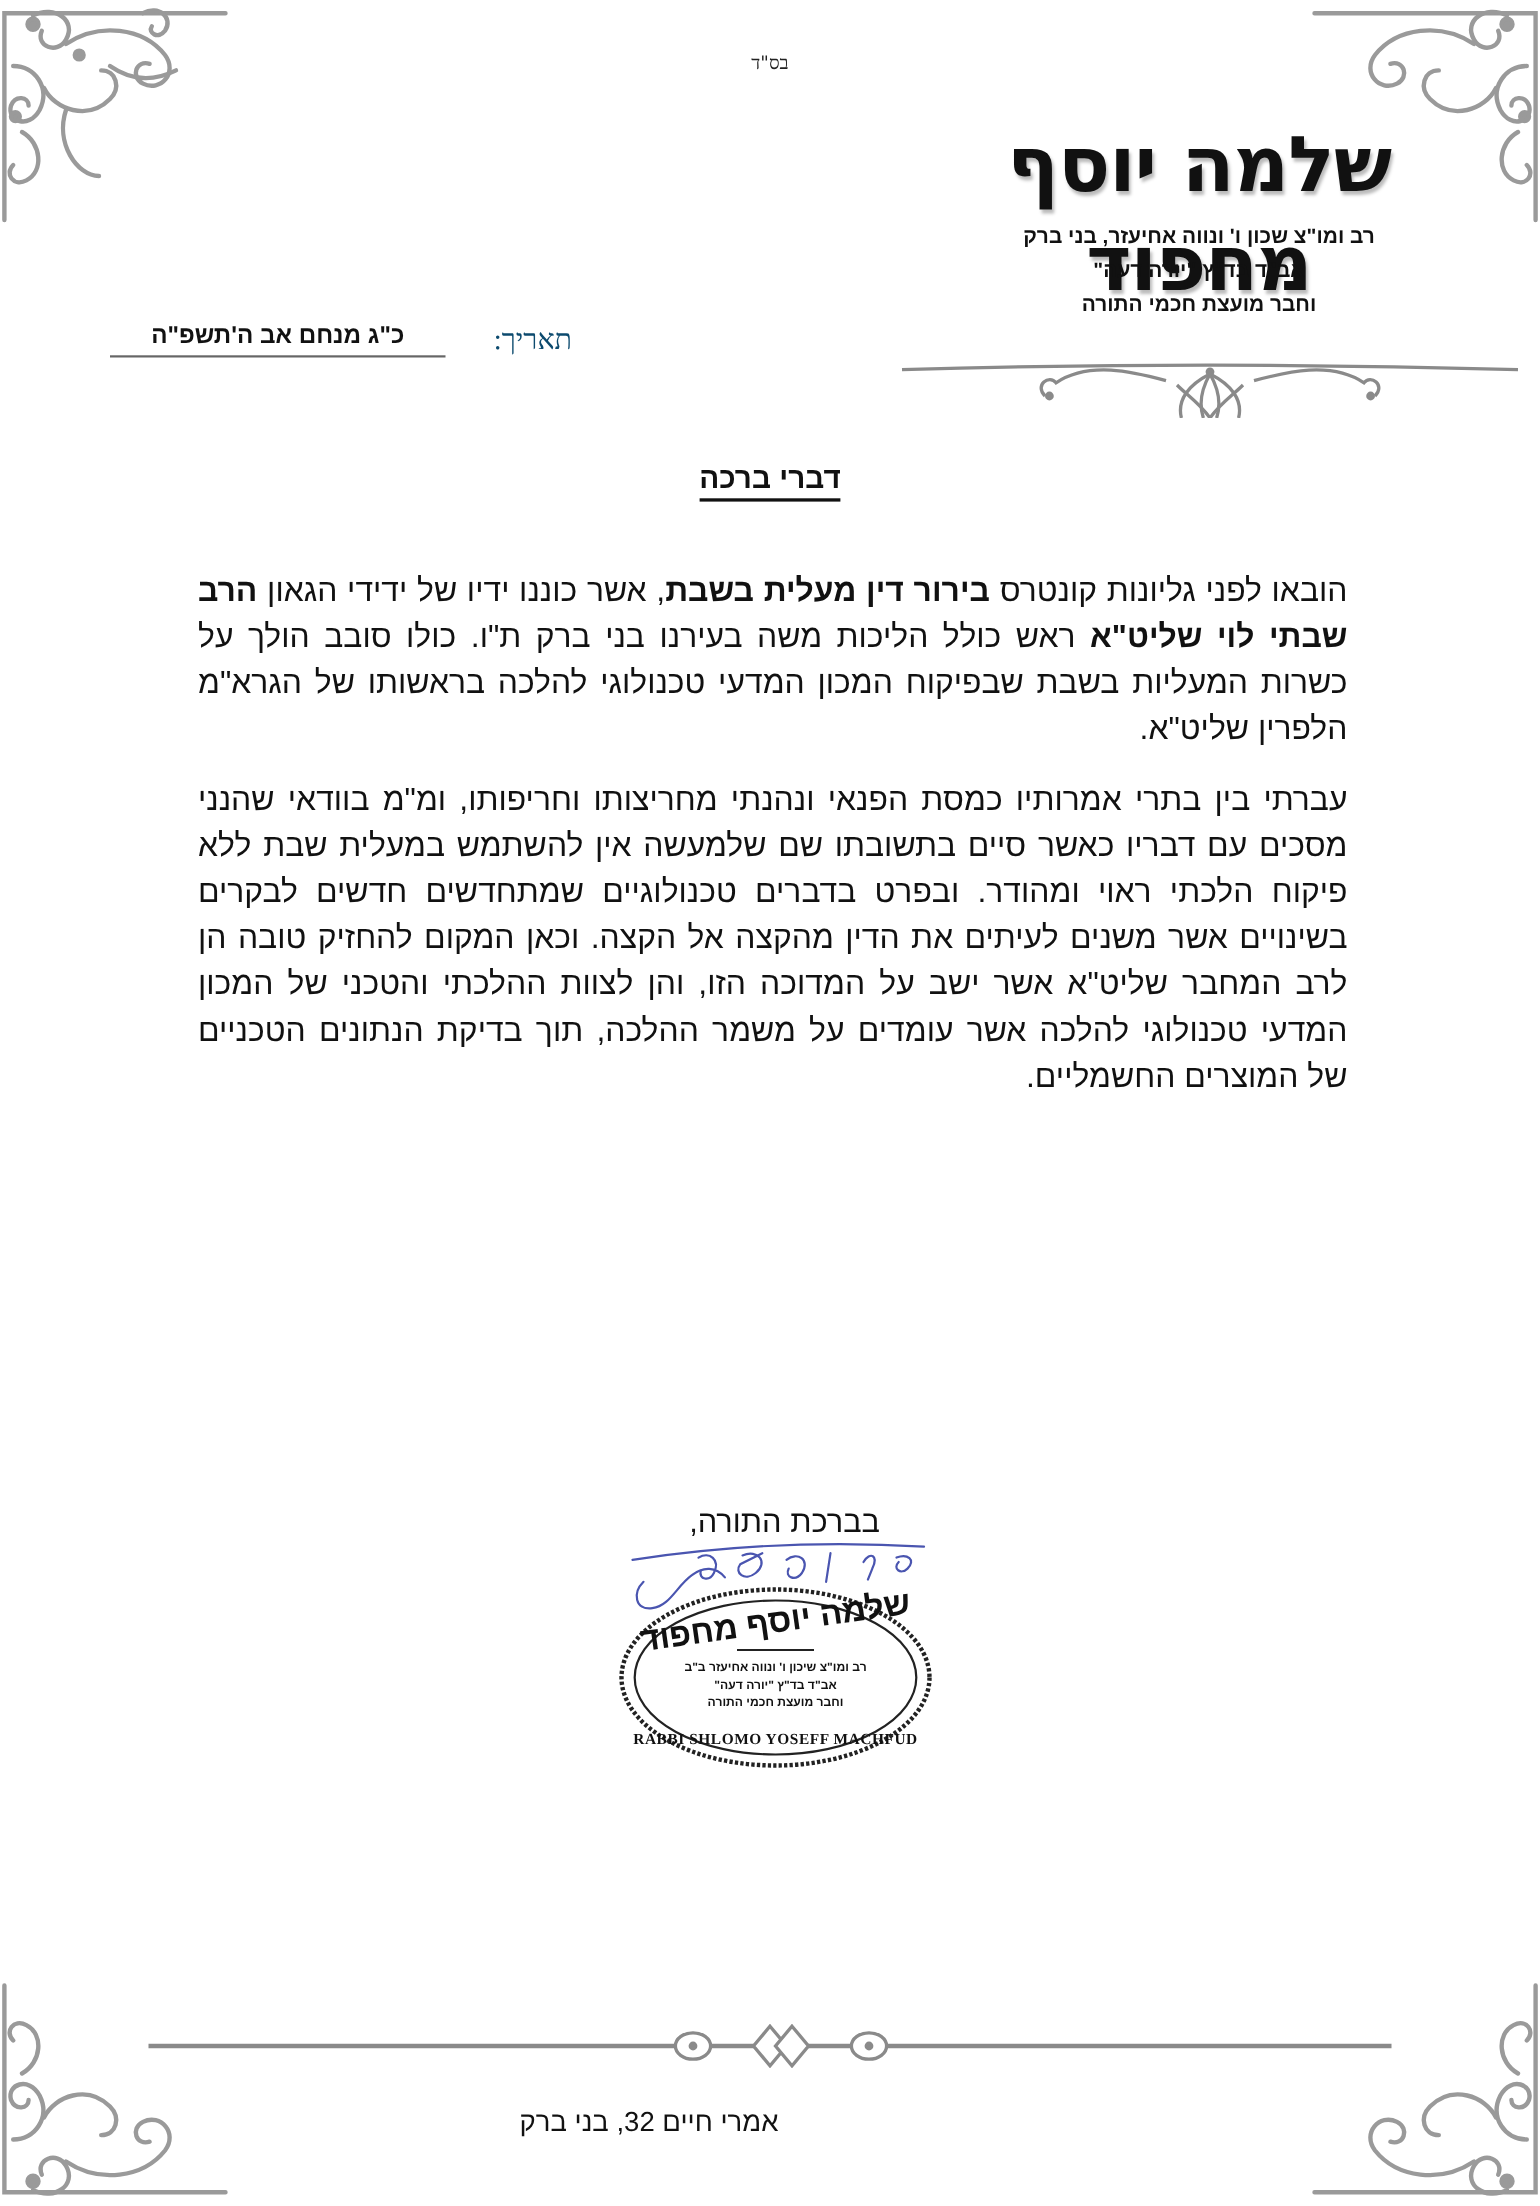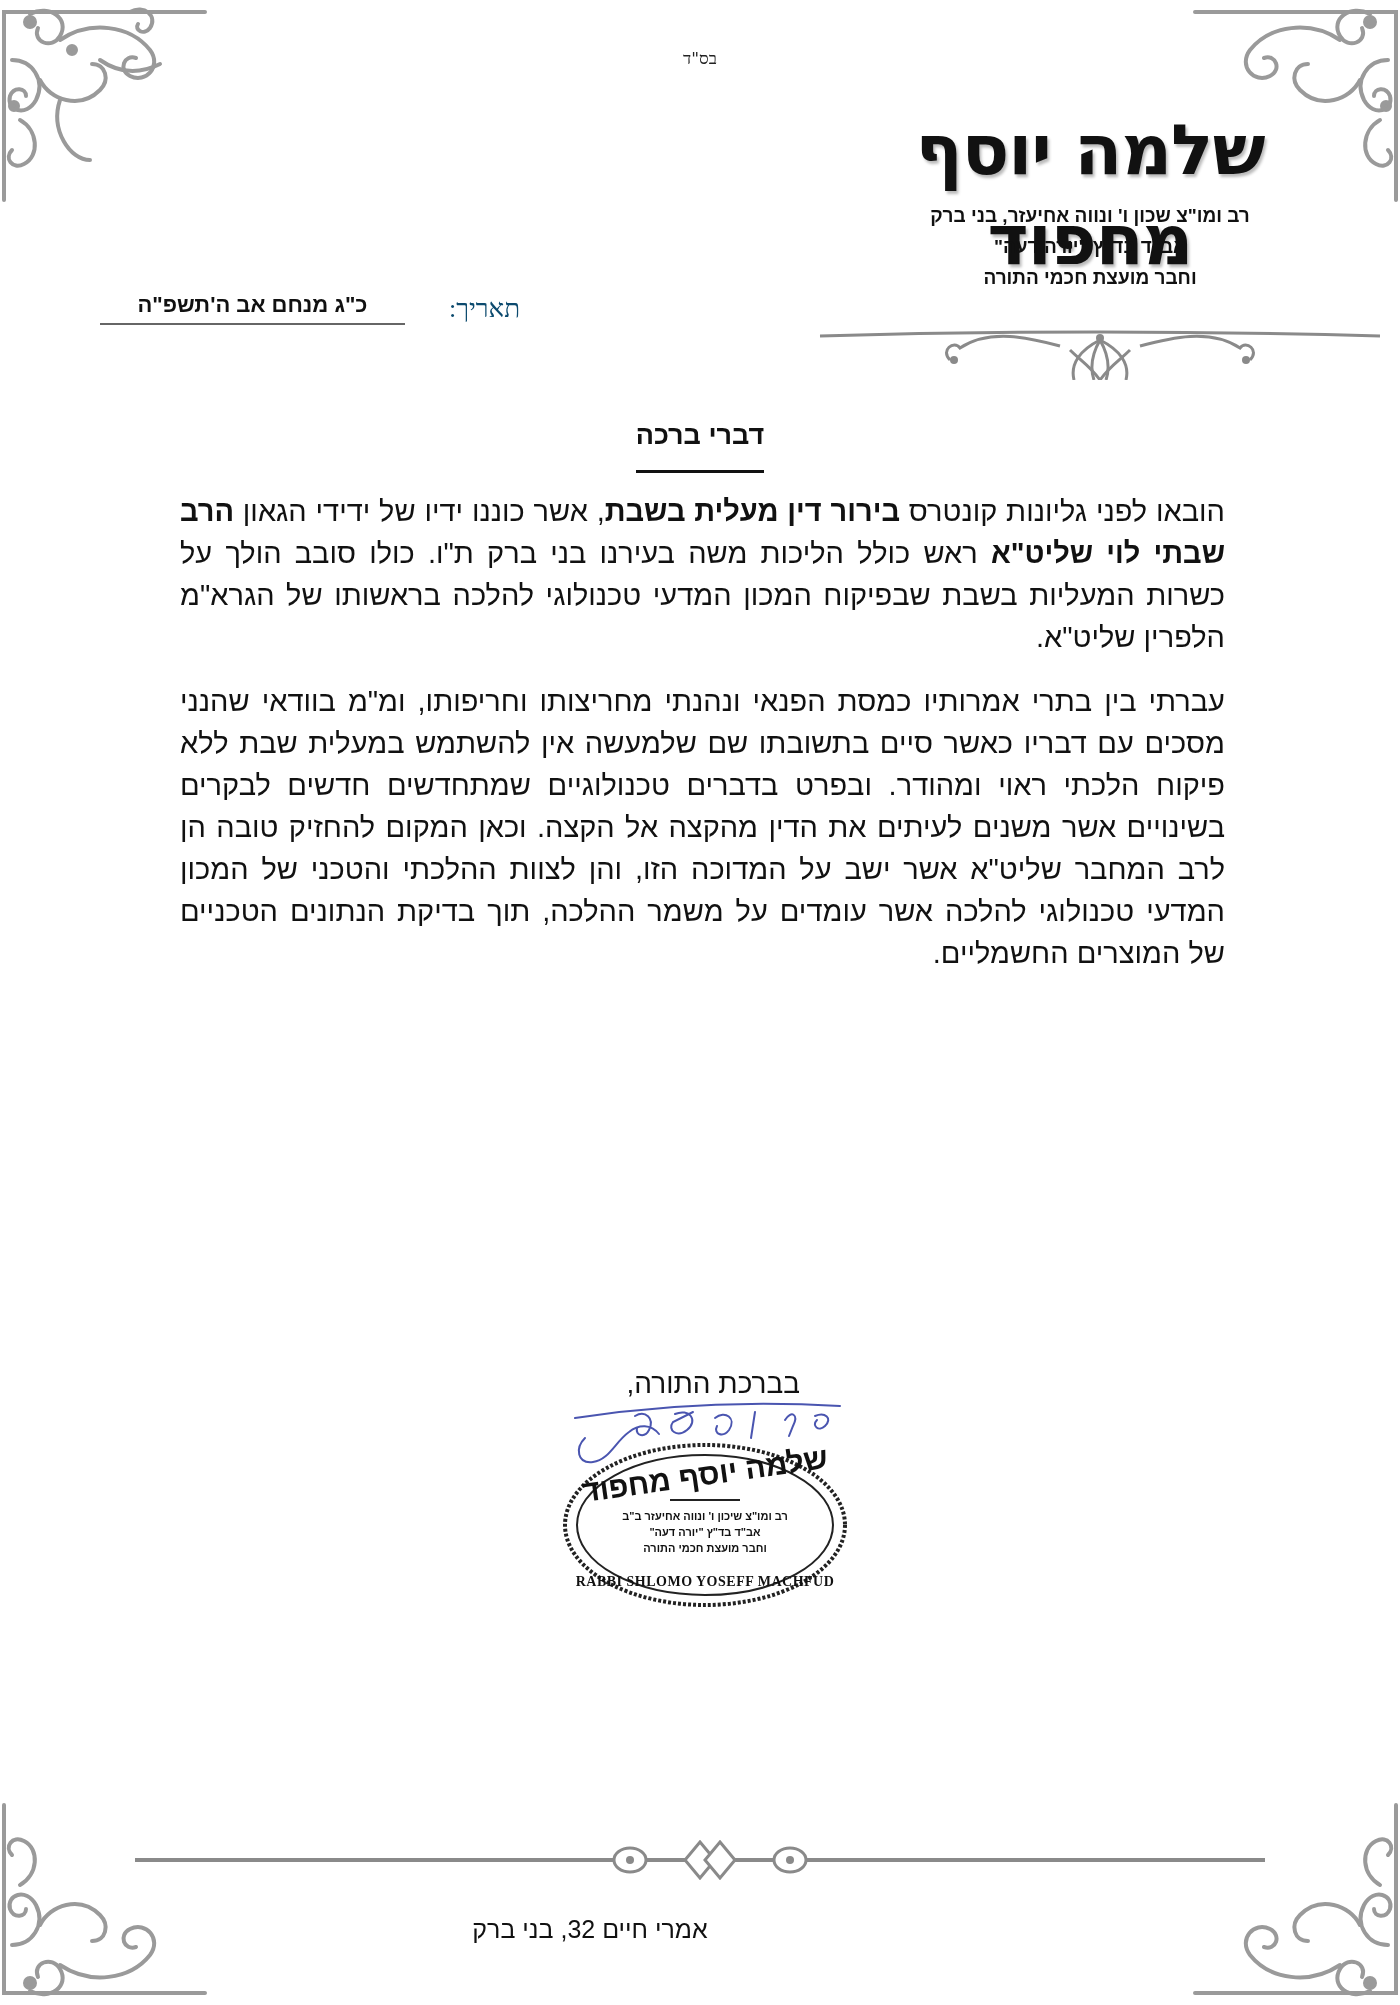--- a/index.html
+++ b/index.html
@@ -45,24 +45,24 @@
       position: absolute; left: 0; top: 0; width: 305px; text-align: center;
       font-family: "Liberation Sans", sans-serif; font-weight: bold; font-size: 22px;
       border-bottom: 2px solid #666; padding-bottom: 5px;
     }
 
     
     .title {
       top: 420px; left: 0; width: 1400px; text-align: center;
       font-family: "Liberation Sans", sans-serif; font-weight: bold; font-size: 27px;
     }
-    .title span { border-bottom: 3px solid #111; padding-bottom: 20px; }
+    .title span { border-bottom: 3px solid #111; padding-bottom: 3px; }
 
     .body-text {
-      top: 490px; left: 180px; width: 1045px;
+      top: 516px; left: 180px; width: 1045px;
       font-family: "Liberation Sans", sans-serif; font-size: 29px; line-height: 42px;
       text-align: justify; text-align-last: right; color: #111;
     }
     .body-text p { margin: 0 0 22px 0; }
     .body-text b { font-weight: bold; }
 
     
     .closing {
       top: 1368px; left: 560px; width: 240px; text-align: right;
       font-family: Liberation Sans, sans-serif; font-size: 28px;

